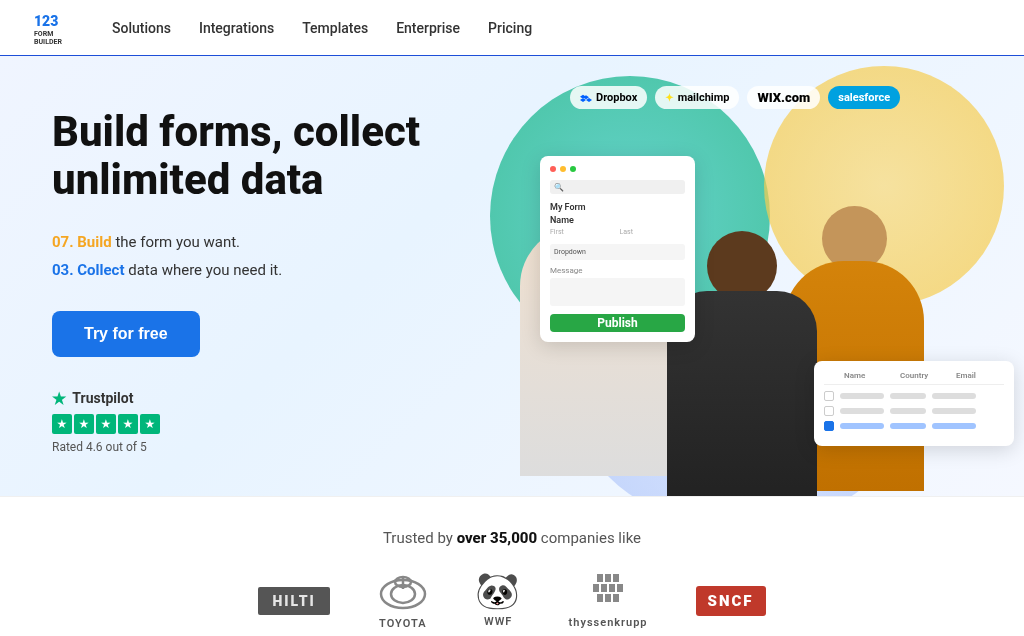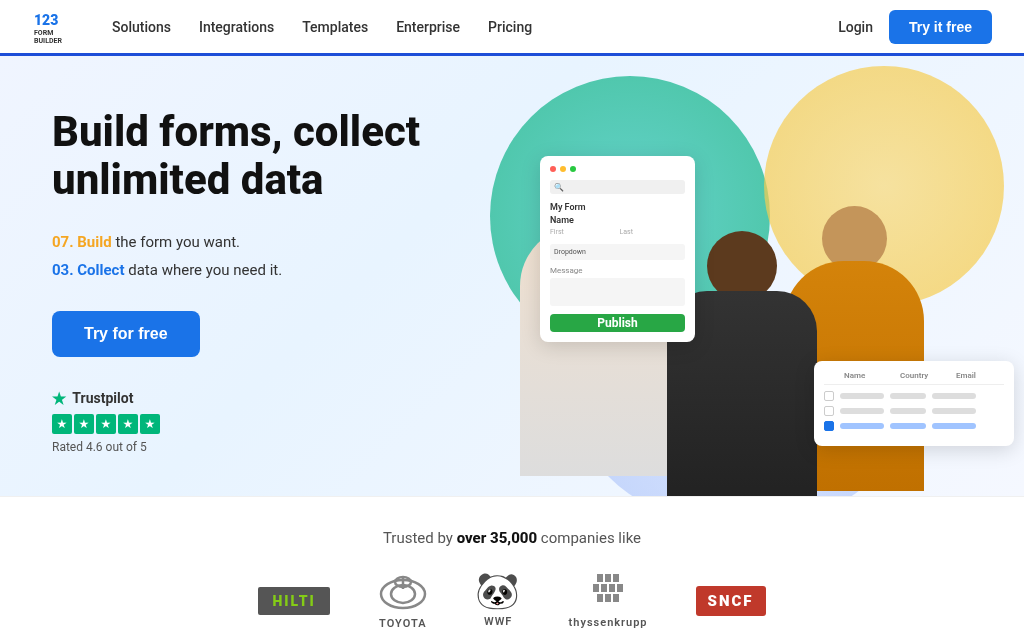--- a/index.html
+++ b/index.html
@@ -1,21 +1,21 @@
 <!DOCTYPE html>
 <html><head>
   <meta charset="utf-8">
   <style>
     * { margin: 0; padding: 0; box-sizing: border-box; }
     body { font-family: -apple-system, BlinkMacSystemFont, 'Segoe UI', Roboto, sans-serif; background: #fff; width: 1024px; min-height: 636px; overflow-x: hidden; }
 
     
     nav {
       display: flex; align-items: center; padding: 16px 32px; height: 56px;
-      border-bottom: 3px solid #1d4ed8; background: #fff; position: relative; z-index: 10;
+      border-bottom: 1px solid #1d4ed8; background: #fff; position: relative; z-index: 10;
     }
     .logo { display: flex; align-items: center; margin-right: 36px; }
     .logo-icon { width: 44px; height: 36px; }
     .nav-links { display: flex; gap: 28px; flex: 1; }
     .nav-link { font-size: 14px; color: #333; text-decoration: none; font-weight: 500; cursor: pointer; }
     .nav-right { display: flex; align-items: center; gap: 16px; margin-left: auto; }
     .login-btn { font-size: 14px; color: #333; font-weight: 500; cursor: pointer; }
     .try-free-btn {
       background: #1a73e8; color: #fff; border: none; border-radius: 6px;
       padding: 9px 20px; font-size: 14px; font-weight: 600; cursor: pointer;
@@ -121,21 +121,21 @@
     }
     .trusted-text { font-size: 15px; color: #555; margin-bottom: 24px; }
     .trusted-text strong { font-weight: 800; color: #111; text-align: center; }
     .logos-row { display: flex; align-items: center; justify-content: center; gap: 48px; }
     .company-logo { display: flex; flex-direction: column; align-items: center; gap: 6px; }
     .logo-box {
       display: flex; align-items: center; justify-content: center;
       font-weight: 900; color: #555; letter-spacing: 1px;
     }
     .hilti-logo {
-      background: #555; color: #84cc16; padding: 6px 14px; font-size: 14px; font-weight: 900; letter-spacing: 2px; border-radius: 2px;
+      background: #555; color: #e5e5e5; padding: 6px 14px; font-size: 14px; font-weight: 900; letter-spacing: 2px; border-radius: 2px;
     }
     .panda-icon { font-size: 36px; line-height: 1; }
     .sncf-logo { background: #c0392b; color: #fff; padding: 6px 12px; font-size: 15px; font-weight: 900; border-radius: 3px; letter-spacing: 2px; }
     .company-name { font-size: 11px; color: #555; font-weight: 600; letter-spacing: 1px; }
   </style>
 </head>
 <body>
 
 <nav>
   <div class="logo">
@@ -146,24 +146,20 @@
       <text x="2" y="34" font-size="7" font-weight="700" fill="#333">BUILDER</text>
     </svg>
   </div>
   <div class="nav-links">
     <a class="nav-link">Solutions</a>
     <a class="nav-link">Integrations</a>
     <a class="nav-link">Templates</a>
     <a class="nav-link">Enterprise</a>
     <a class="nav-link">Pricing</a>
   </div>
-  <div class="nav-right">
-    <span class="login-btn">Login</span>
-    <button class="try-free-btn">Try it free</button>
-  </div>
 </nav>
 
 <section class="hero">
 
   <div class="hero-left">
     <h1 class="hero-title">Build forms, collect unlimited data</h1>
     <div class="hero-steps">
       <div class="step">
         <span class="step-num orange">07.</span>
         <span class="step-keyword orange"> Build </span>
@@ -191,20 +187,38 @@
       <div class="rated">Rated 4.6 out of 5</div>
     </div>
   </div>
 
   <div class="hero-right">
 
     <div class="circle-green"></div>
     <div class="circle-yellow"></div>
     <div class="circle-blue"></div>
 
+    <div class="integration-logos">
+      <div class="int-logo">
+        <svg width="12" height="12" viewBox="0 0 24 24" fill="#0061FF">
+            <path d="M12 6.48L6 10.56l6 4.08 6-4.08L12 6.48zm0 9.36L6 11.76l-6 4.08L6 19.92l6-4.08zm0 0l6 4.08 6-4.08-6-4.08-6 4.08zM6 5.52L0 9.6l6 4.08L12 9.6 6 5.52z"></path>
+          </svg>
+        <span>Dropbox</span>
+      </div>
+      <div class="int-logo">
+        <span style="color:#FFE01B; font-size:10px;">✦</span>
+        <span>mailchimp</span>
+      </div>
+      <div class="int-logo" style="font-size:13px; font-weight:900; color:#000;">
+        <span>WIX.com</span>
+      </div>
+      <div class="int-logo" style="background:#00A1E0; color:#fff;">
+        <span>salesforce</span>
+      </div>
+    </div>
 
     <div style="position:absolute;bottom:0;left:40px;width:190px;height:350px;z-index:3;">
       <div style="width:70px;height:70px;border-radius:50%;background:#d4a88a;margin:0 auto 0;position:relative;top:30px;"></div>
       <div style="width:150px;height:250px;background:#eee;border-radius:60px 60px 0 0;margin:0 auto 0;position:relative;top:10px;background:linear-gradient(to bottom,#f0e0cf,#ddd);"></div>
     </div>
     <div style="position:absolute;bottom:0;right:80px;width:180px;height:310px;z-index:3;">
       <div style="width:65px;height:65px;border-radius:50%;background:#c4955a;margin:0 auto;position:relative;top:20px;"></div>
       <div style="width:140px;height:230px;background:linear-gradient(to bottom,#d4830a,#c07000);border-radius:60px 60px 0 0;margin:0 auto;position:relative;top:10px;"></div>
     </div>
     <div style="position:absolute;bottom:0;left:50%;transform:translateX(-50%);width:190px;height:280px;z-index:4;">

